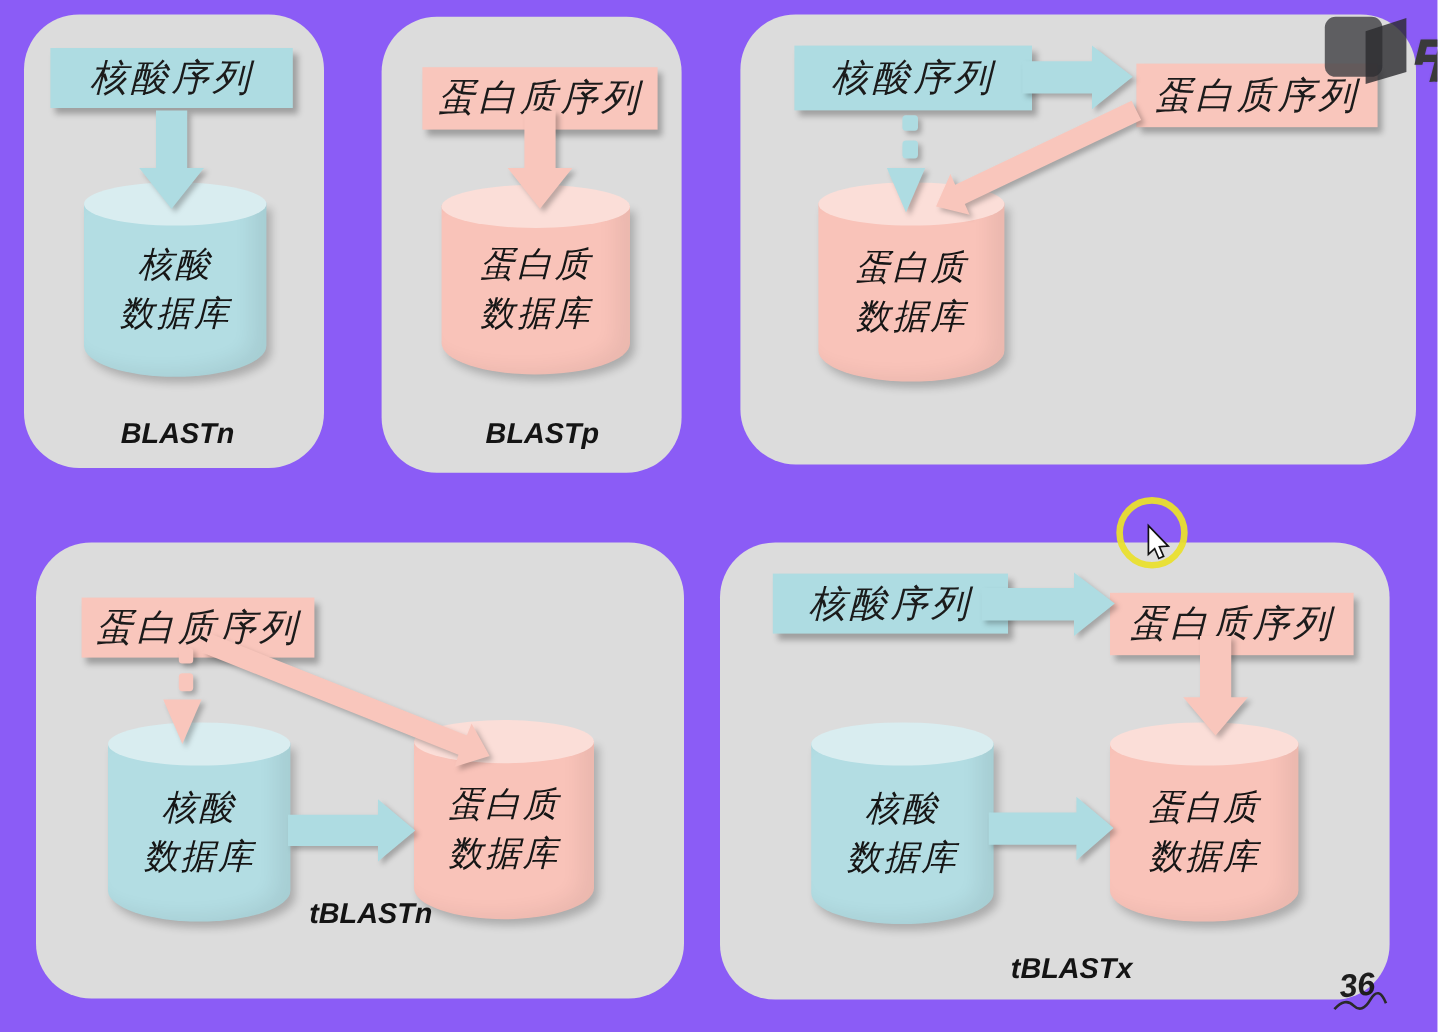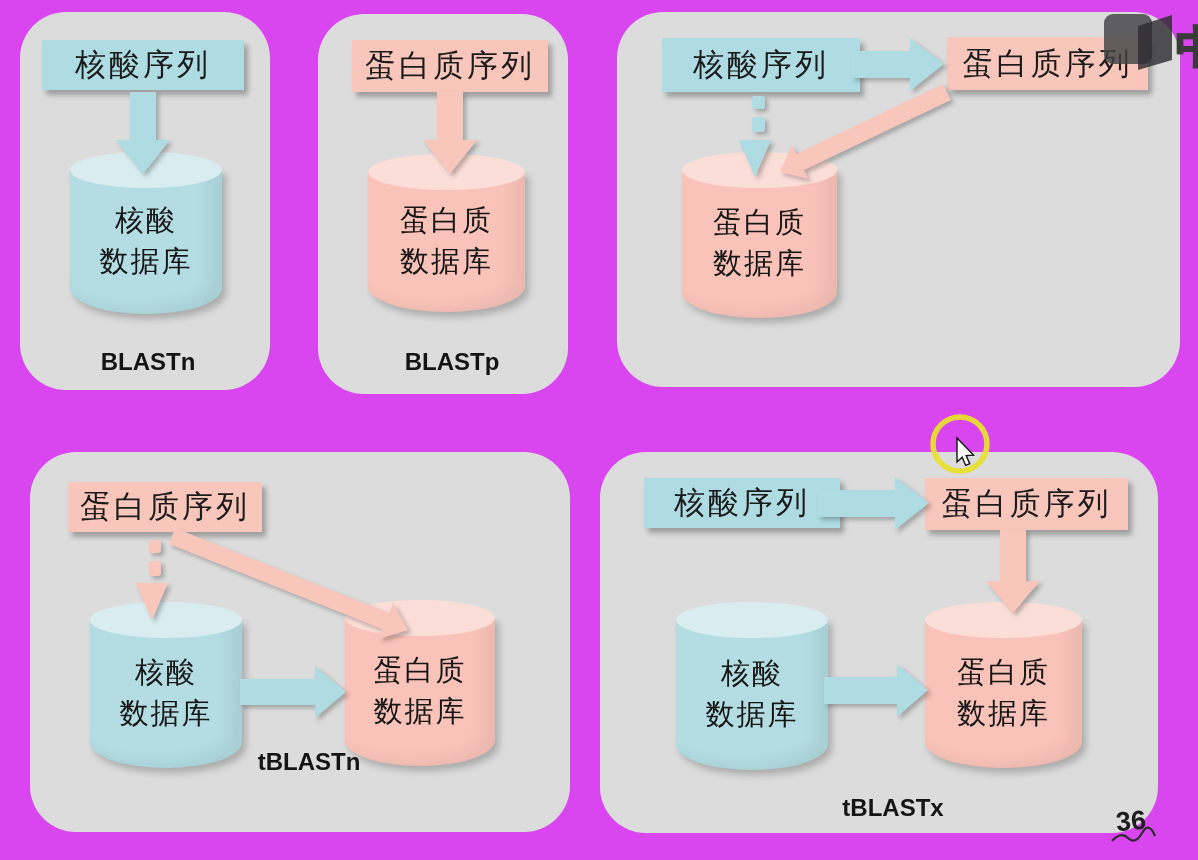--- a/index.html
+++ b/index.html
@@ -1,28 +1,28 @@
 <!DOCTYPE html>
 <html><head>
 <meta charset="utf-8">
 <style>
   html,body{margin:0;padding:0;background:#ffffff;}
   #stage{
-    position:relative;width:1198px;height:860px;background:#d946ef;
-    overflow:hidden;font-family:"DejaVu Serif",serif;
+    position:relative;width:1198px;height:860px;background:#8b5cf6;
+    overflow:hidden;font-family:"DejaVu Serif",serif;font-style:italic;
   }
   .panel{position:absolute;background:#dcdcdc;border-radius:46px;}
   .seqbox{
     position:absolute;display:flex;align-items:center;justify-content:center;
     font-size:31px;letter-spacing:3px;color:#1b1b1b;
     box-shadow:4px 5px 5px rgba(0,0,0,.28);
     font-family:"DejaVu Serif",serif;
   }
   .blue-fill{background:#aedce2;}
-  .pink-fill{background:#f9c6bc;}
+  .pink-fill{background:#f9c6bc;margin-top:16px;}
   .cyl{position:absolute;}
   .cyl-side{position:absolute;left:0;right:0;top:17px;bottom:0;
     border-radius:0 0 50% 50% / 0 0 26px 26px;}
   .cyl-lid{position:absolute;left:0;right:0;top:0;height:36px;border-radius:50%;}
   .cyl.blue .cyl-side{background:#b3dde3;
     box-shadow:4px 5px 7px rgba(0,0,0,.22), inset -12px -4px 16px rgba(0,0,0,.07);}
   .cyl.blue .cyl-lid{background:#d9edf0;}
   .cyl.pink .cyl-side{background:#f9c3b9;
     box-shadow:4px 5px 7px rgba(0,0,0,.22), inset -12px -4px 16px rgba(0,0,0,.06);}
   .cyl.pink .cyl-lid{background:#fbded8;}

